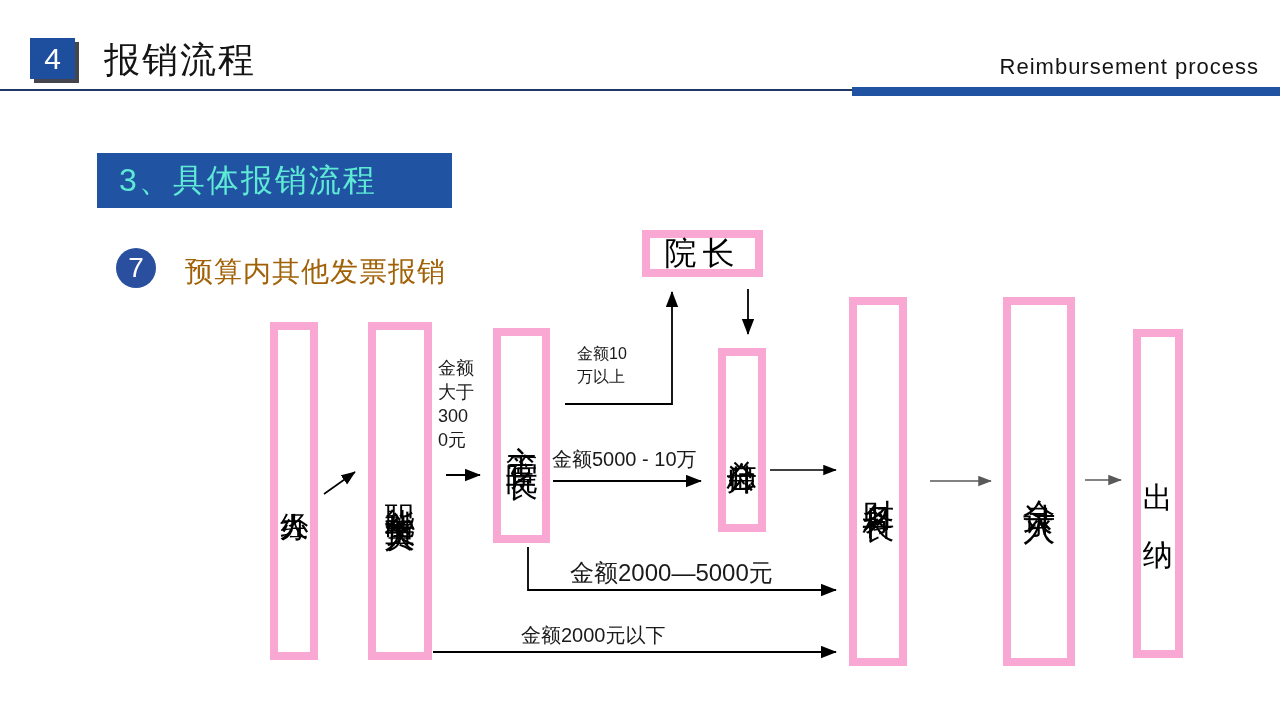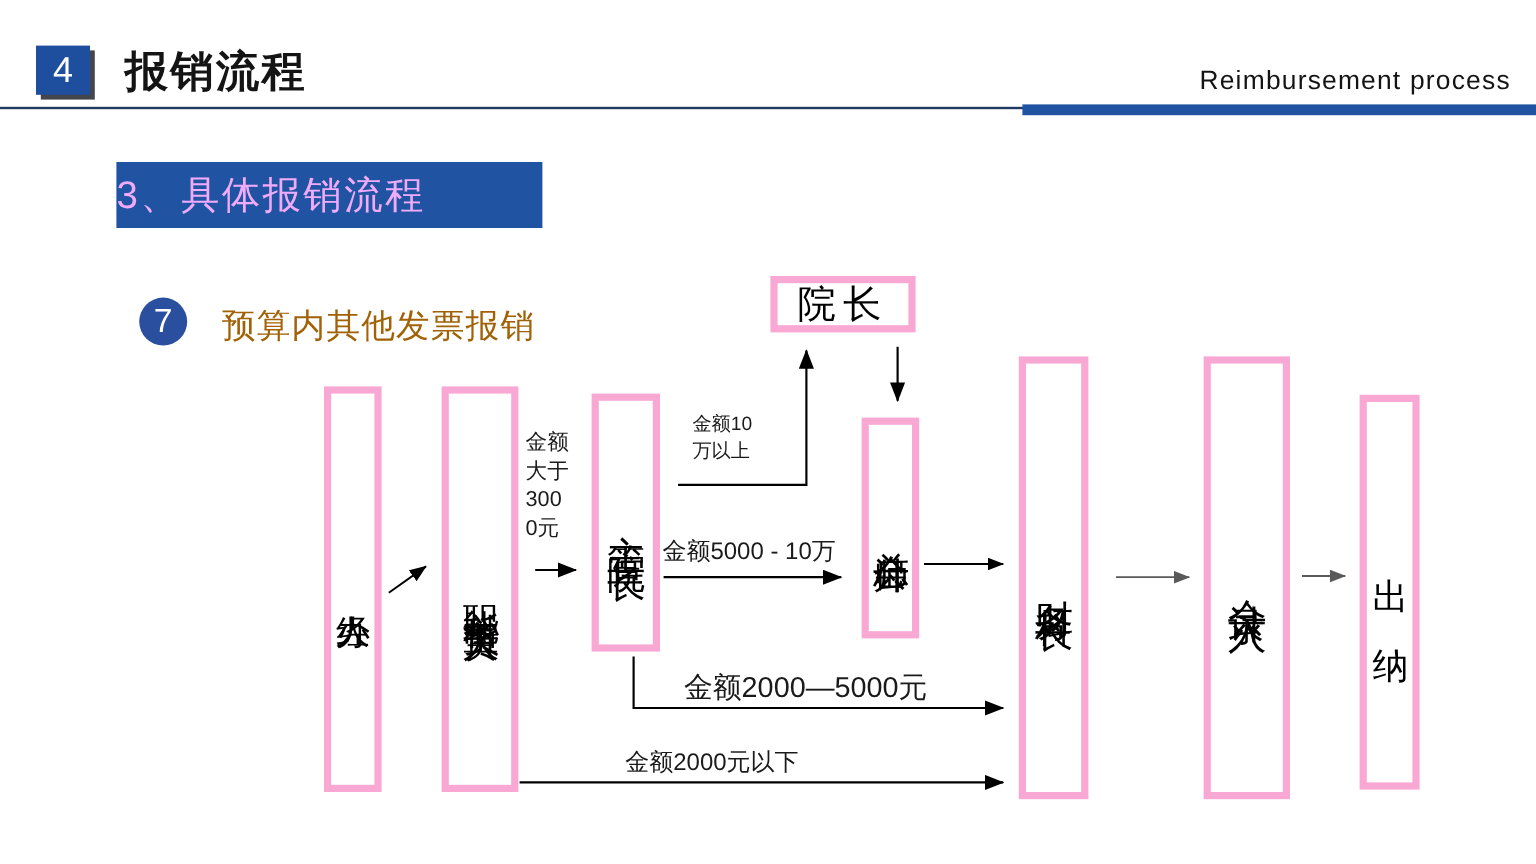--- a/index.html
+++ b/index.html
@@ -9,42 +9,42 @@
   }
   .slide{position:relative;width:1280px;height:720px;background:#fff;overflow:hidden;}
   .abs{position:absolute;}
 
   
   .badge{
     left:30px;top:38px;width:45px;height:41px;background:#1e4e9e;
     box-shadow:4px 4px 0 #45454d;color:#fff;font-size:30px;
     display:flex;align-items:center;justify-content:center;
   }
-  .title{left:104px;top:36px;font-size:36px;font-weight:700;letter-spacing:2px;color:#141414;}
+  .title{left:104px;top:36px;font-size:36px;font-weight:400;letter-spacing:2px;color:#141414;}
   .subtitle{right:21px;top:54px;font-size:22px;color:#141414;letter-spacing:1px;font-weight:400;}
   .hline{left:0;top:89px;width:1280px;height:2px;background:#1f3864;}
   .hbar{left:852px;top:87px;width:428px;height:9px;background:#2153a3;}
 
   
   .banner{
-    left:97px;top:135px;width:355px;height:55px;background:#2153a3;color:#f0abfc;
-    font-size:32px;display:flex;align-items:center;
+    left:97px;top:153px;width:355px;height:55px;background:#2153a3;color:#5eead4;
+    font-size:32px;display:flex;align-items:center;padding-left:22px;
     box-sizing:border-box;letter-spacing:2px;
   }
 
   
   .step-circle{
     left:116px;top:248px;width:40px;height:40px;border-radius:50%;background:#2a4f9f;
     color:#fff;font-size:28px;display:flex;align-items:center;justify-content:center;
   }
   .step-label{left:185px;top:253px;font-size:28px;letter-spacing:1px;color:#a16207;}
 
   
   .node{
-    position:absolute;border:6px solid #f9a8d4;background:#fff;color:#000;
+    position:absolute;border:8px solid #f9a8d4;background:#fff;color:#000;
     display:flex;align-items:center;justify-content:center;box-sizing:border-box;
     line-height:1.05;
   }
   .v{writing-mode:vertical-rl;text-orientation:upright;}
   .n-operator{left:270px;top:322px;width:48px;height:338px;font-size:28px;letter-spacing:0;}
   .n-dept   {left:368px;top:322px;width:64px;height:338px;font-size:30px;letter-spacing:3px;}
   .n-deputy {left:493px;top:328px;width:57px;height:215px;font-size:32px;letter-spacing:8px;}
   .n-dean   {left:642px;top:230px;width:121px;height:47px;font-size:32px;letter-spacing:6px;}
   .n-chief  {left:718px;top:348px;width:48px;height:184px;font-size:30px;letter-spacing:2px;}
   .n-finance{left:849px;top:297px;width:58px;height:369px;font-size:32px;letter-spacing:4px;}

